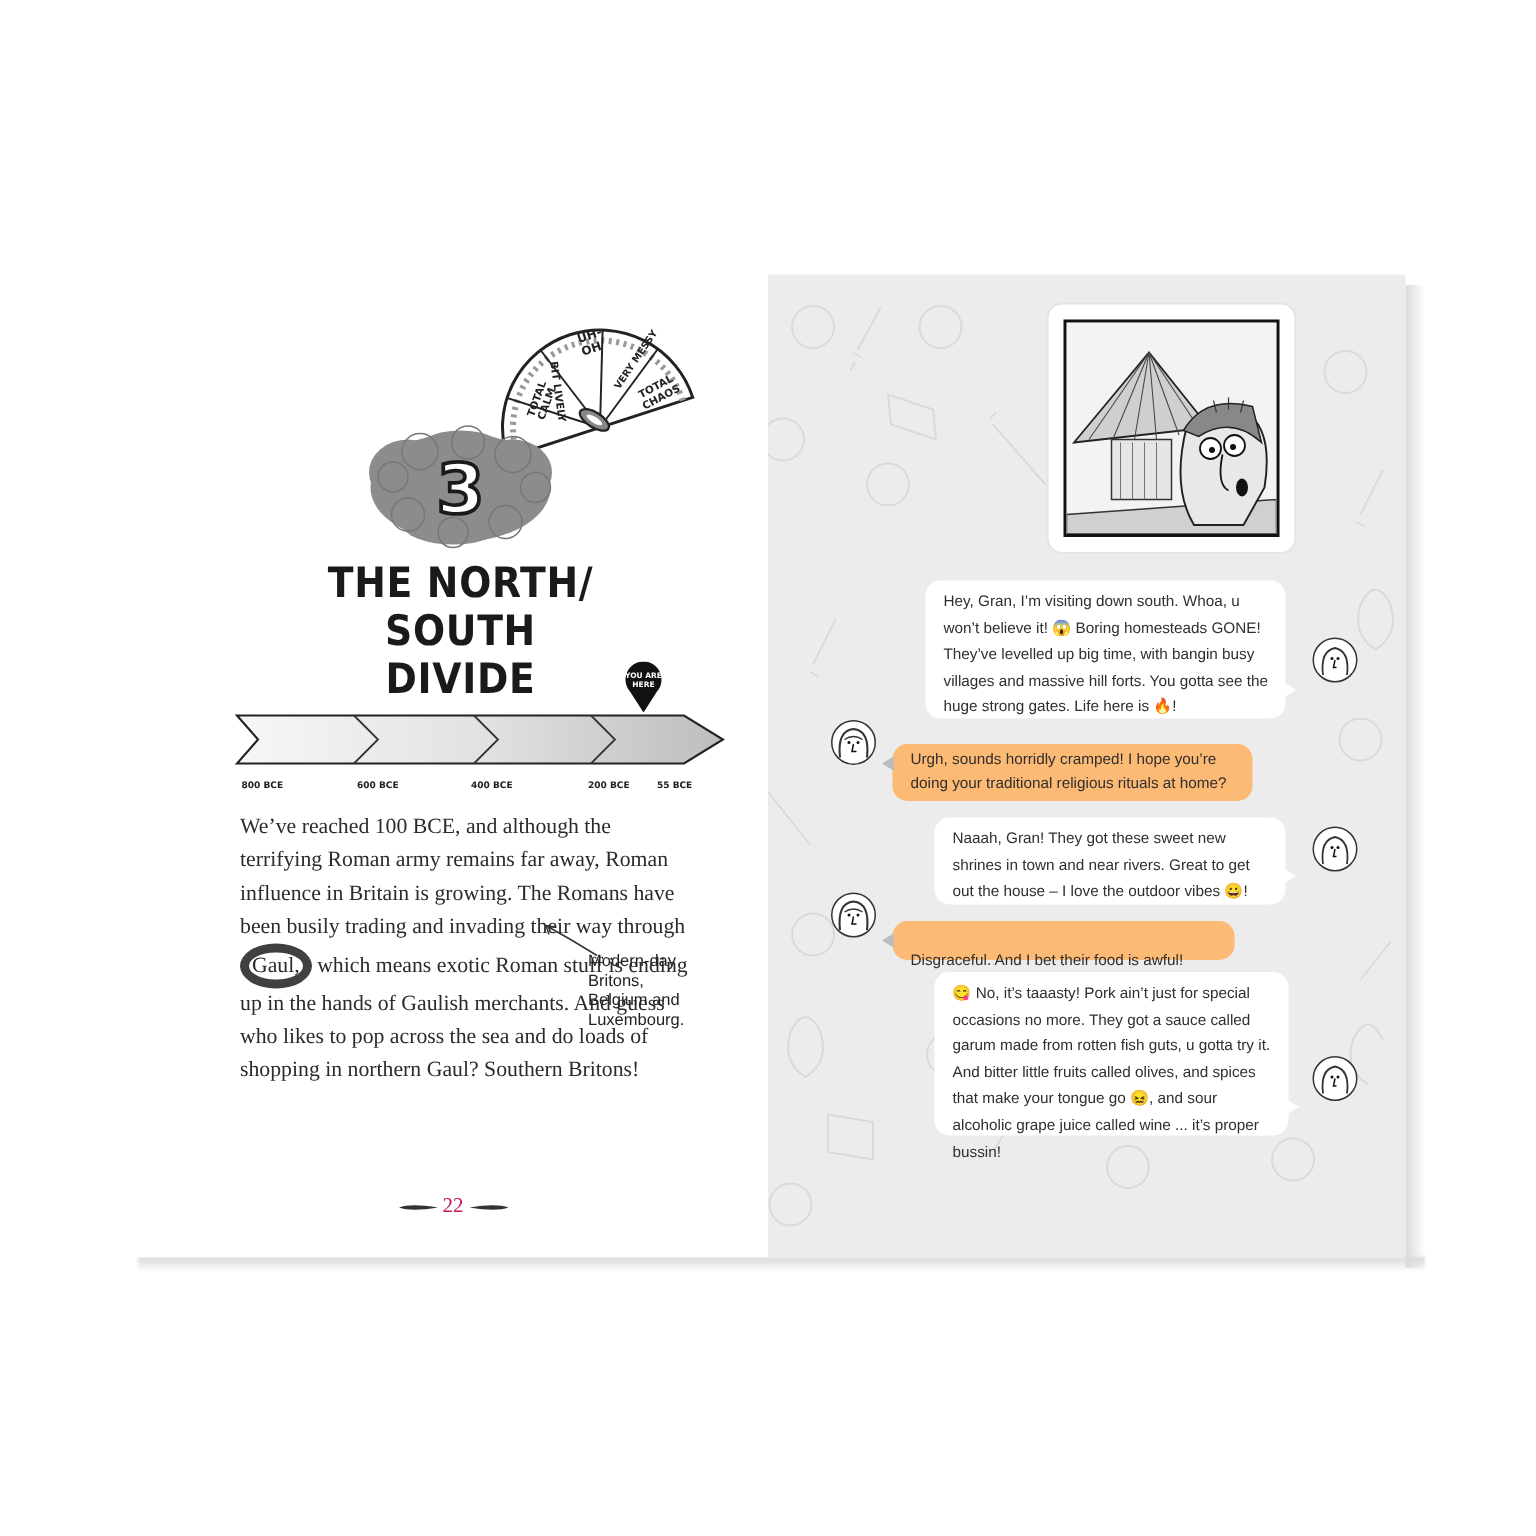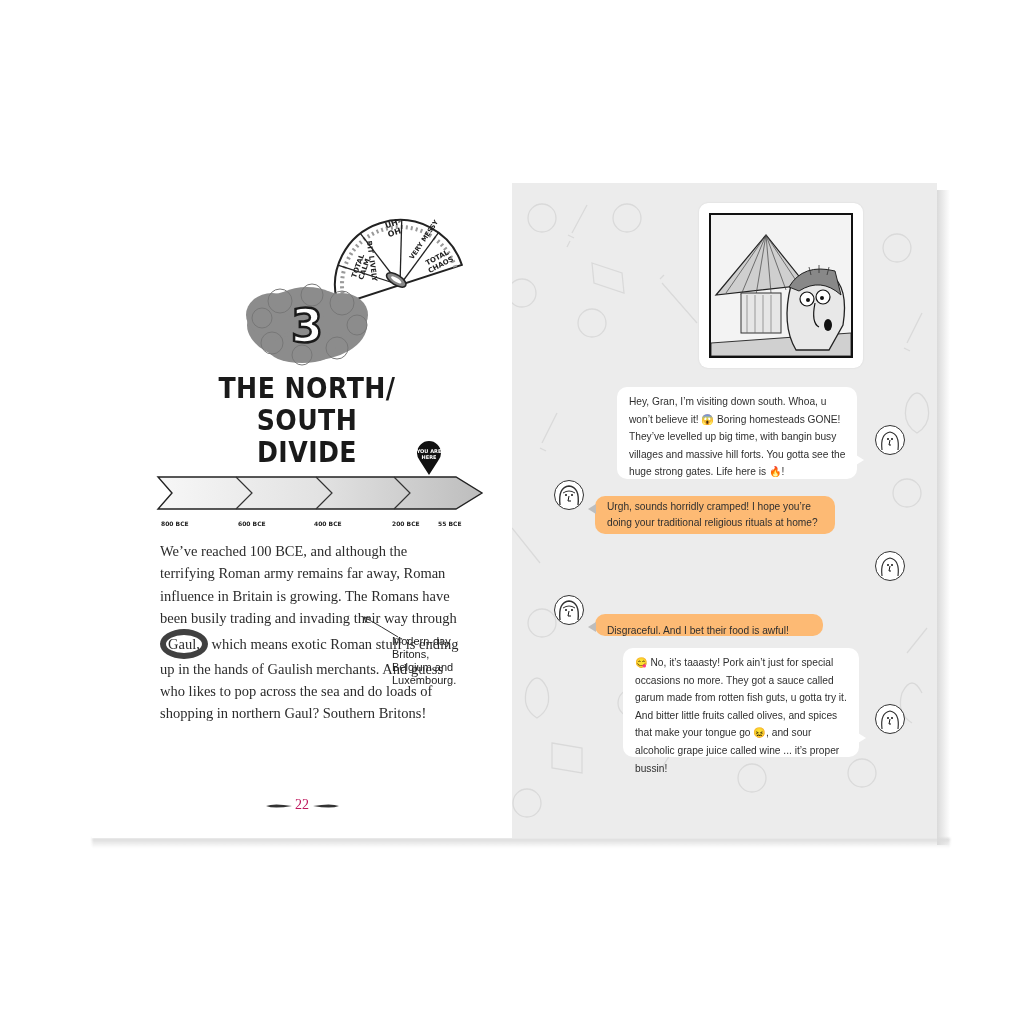--- a/index.html
+++ b/index.html
@@ -241,30 +241,33 @@
     <div class="avatar" style="left:42px;top:297px">
       <svg width="28" height="28" viewBox="0 0 28 28">
           <path d="M5 24 Q3 6 14 5 Q25 6 23 24" fill="none" stroke="#333" stroke-width="1.4"></path>
           <path d="M8 12 Q14 8 20 12" fill="none" stroke="#333"></path>
           <circle cx="11" cy="14" r="1" fill="#111"></circle>
           <circle cx="17" cy="14" r="1" fill="#111"></circle>
           <path d="M14 15 L13 20 L16 20" fill="none" stroke="#111"></path>
         </svg>
     </div>
 
+    <div class="bubble me" style="left:111px;top:346px;width:234px;height:58px">
+      <span>Naaah, Gran! They got these sweet new shrines in town and near rivers. Great to get out the house – I love the outdoor vibes 😀!</span>
+    </div>
     <div class="avatar" style="left:363px;top:368px">
       <svg width="28" height="28" viewBox="0 0 28 28">
           <path d="M6 24 Q4 8 14 6 Q24 8 22 24" fill="none" stroke="#333" stroke-width="1.2"></path>
           <circle cx="12" cy="13" r="1" fill="#111"></circle>
           <circle cx="16" cy="13" r="1" fill="#111"></circle>
           <path d="M14 14 L13 19 L15 19" fill="none" stroke="#111"></path>
         </svg>
     </div>
 
-    <div class="bubble gran" style="left:83px;top:415px;width:228px;height:22px;line-height:14px;padding-top:10px">
+    <div class="bubble gran" style="left:83px;top:415px;width:228px;height:22px;line-height:14px;padding-top:20px">
       <span>Disgraceful. And I bet their food is awful!</span>
     </div>
     <div class="avatar" style="left:42px;top:412px">
       <svg width="28" height="28" viewBox="0 0 28 28">
           <path d="M5 24 Q3 6 14 5 Q25 6 23 24" fill="none" stroke="#333" stroke-width="1.4"></path>
           <path d="M8 12 Q14 8 20 12" fill="none" stroke="#333"></path>
           <circle cx="11" cy="14" r="1" fill="#111"></circle>
           <circle cx="17" cy="14" r="1" fill="#111"></circle>
           <path d="M14 15 L13 20 L16 20" fill="none" stroke="#111"></path>
         </svg>

